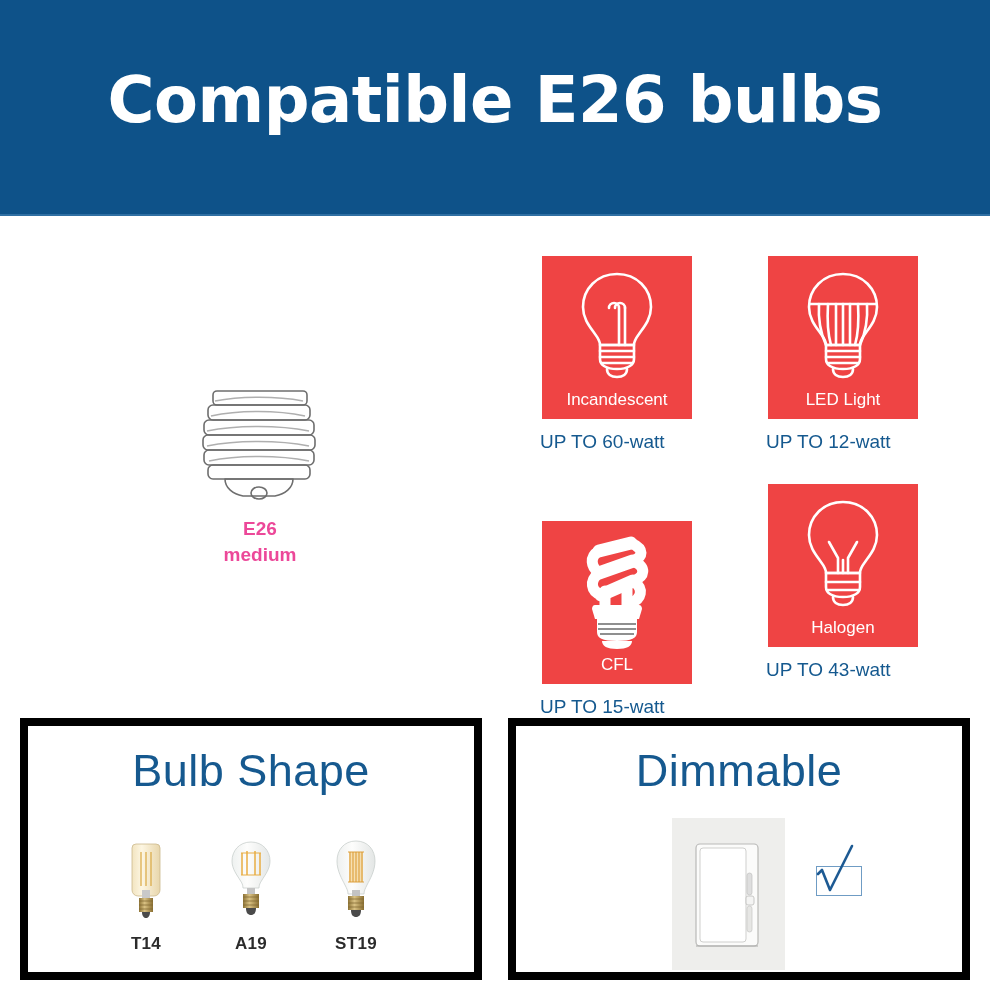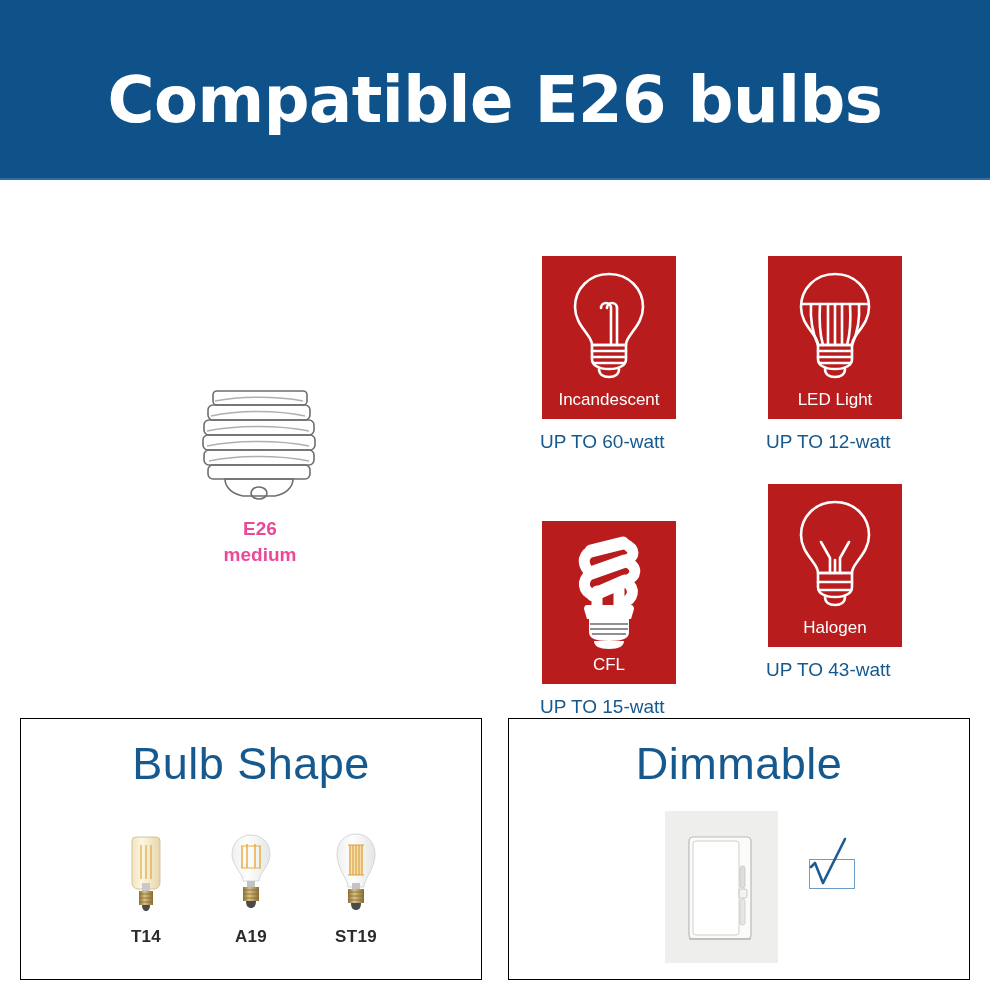--- a/index.html
+++ b/index.html
@@ -15,21 +15,21 @@
     position: relative;
     width: 990px;
     height: 990px;
     background: #ffffff;
   }
 
   
   .header {
     position: absolute;
     left: 0; top: 0;
-    width: 990px; height: 180px;
+    width: 990px; height: 216px;
     background: #0e5289;
     border-bottom: 2px solid #2f6fa3;
   }
   .header-title {
     position: absolute;
     left: 0; right: 0;
     top: 68px;
     text-align: center;
     color: #ffffff;
     font-family: "DejaVu Sans", sans-serif;
@@ -65,23 +65,23 @@
     position: absolute;
     width: 180px;
   }
   .card-cell.c0 { left: 0px;   top: 0px; }
   .card-cell.c1 { left: 222px; top: 0px; }
   .card-cell.c2 { left: 0px;   top: 228px; margin-top: 37px; }
   .card-cell.c3 { left: 222px; top: 228px; }
 
   .card-tile {
     position: relative;
-    width: 134px;
+    width: 150px;
     height: 163px;
-    background: #b91c1c;
+    background: #ef4444;
     margin: 0 auto 0 2px;
     overflow: hidden;
     padding-left: 16px;
   }
   .card-cell.c1 .card-tile,
   .card-cell.c3 .card-tile { margin-left: 6px; }
 
   .card-icon {
     position: absolute;
     left: 50%;
@@ -103,21 +103,21 @@
     font-size: 19px;
     font-weight: 400;
     white-space: nowrap;
   }
   .card-cell.c1 .card-watt,
   .card-cell.c3 .card-watt { margin-left: 4px; }
 
   
   .panel {
     position: absolute;
-    border: 1px solid #000000;
+    border: 8px solid #000000;
     background: #ffffff;
   }
   .panel-bulb-shape { left: 20px;  top: 718px; width: 462px; height: 262px; }
   .panel-dimmable   { left: 508px; top: 718px; width: 462px; height: 262px; }
 
   .panel-title {
     text-align: center;
     color: #16598f;
     font-family: "Liberation Sans", sans-serif;
     font-weight: 300;

